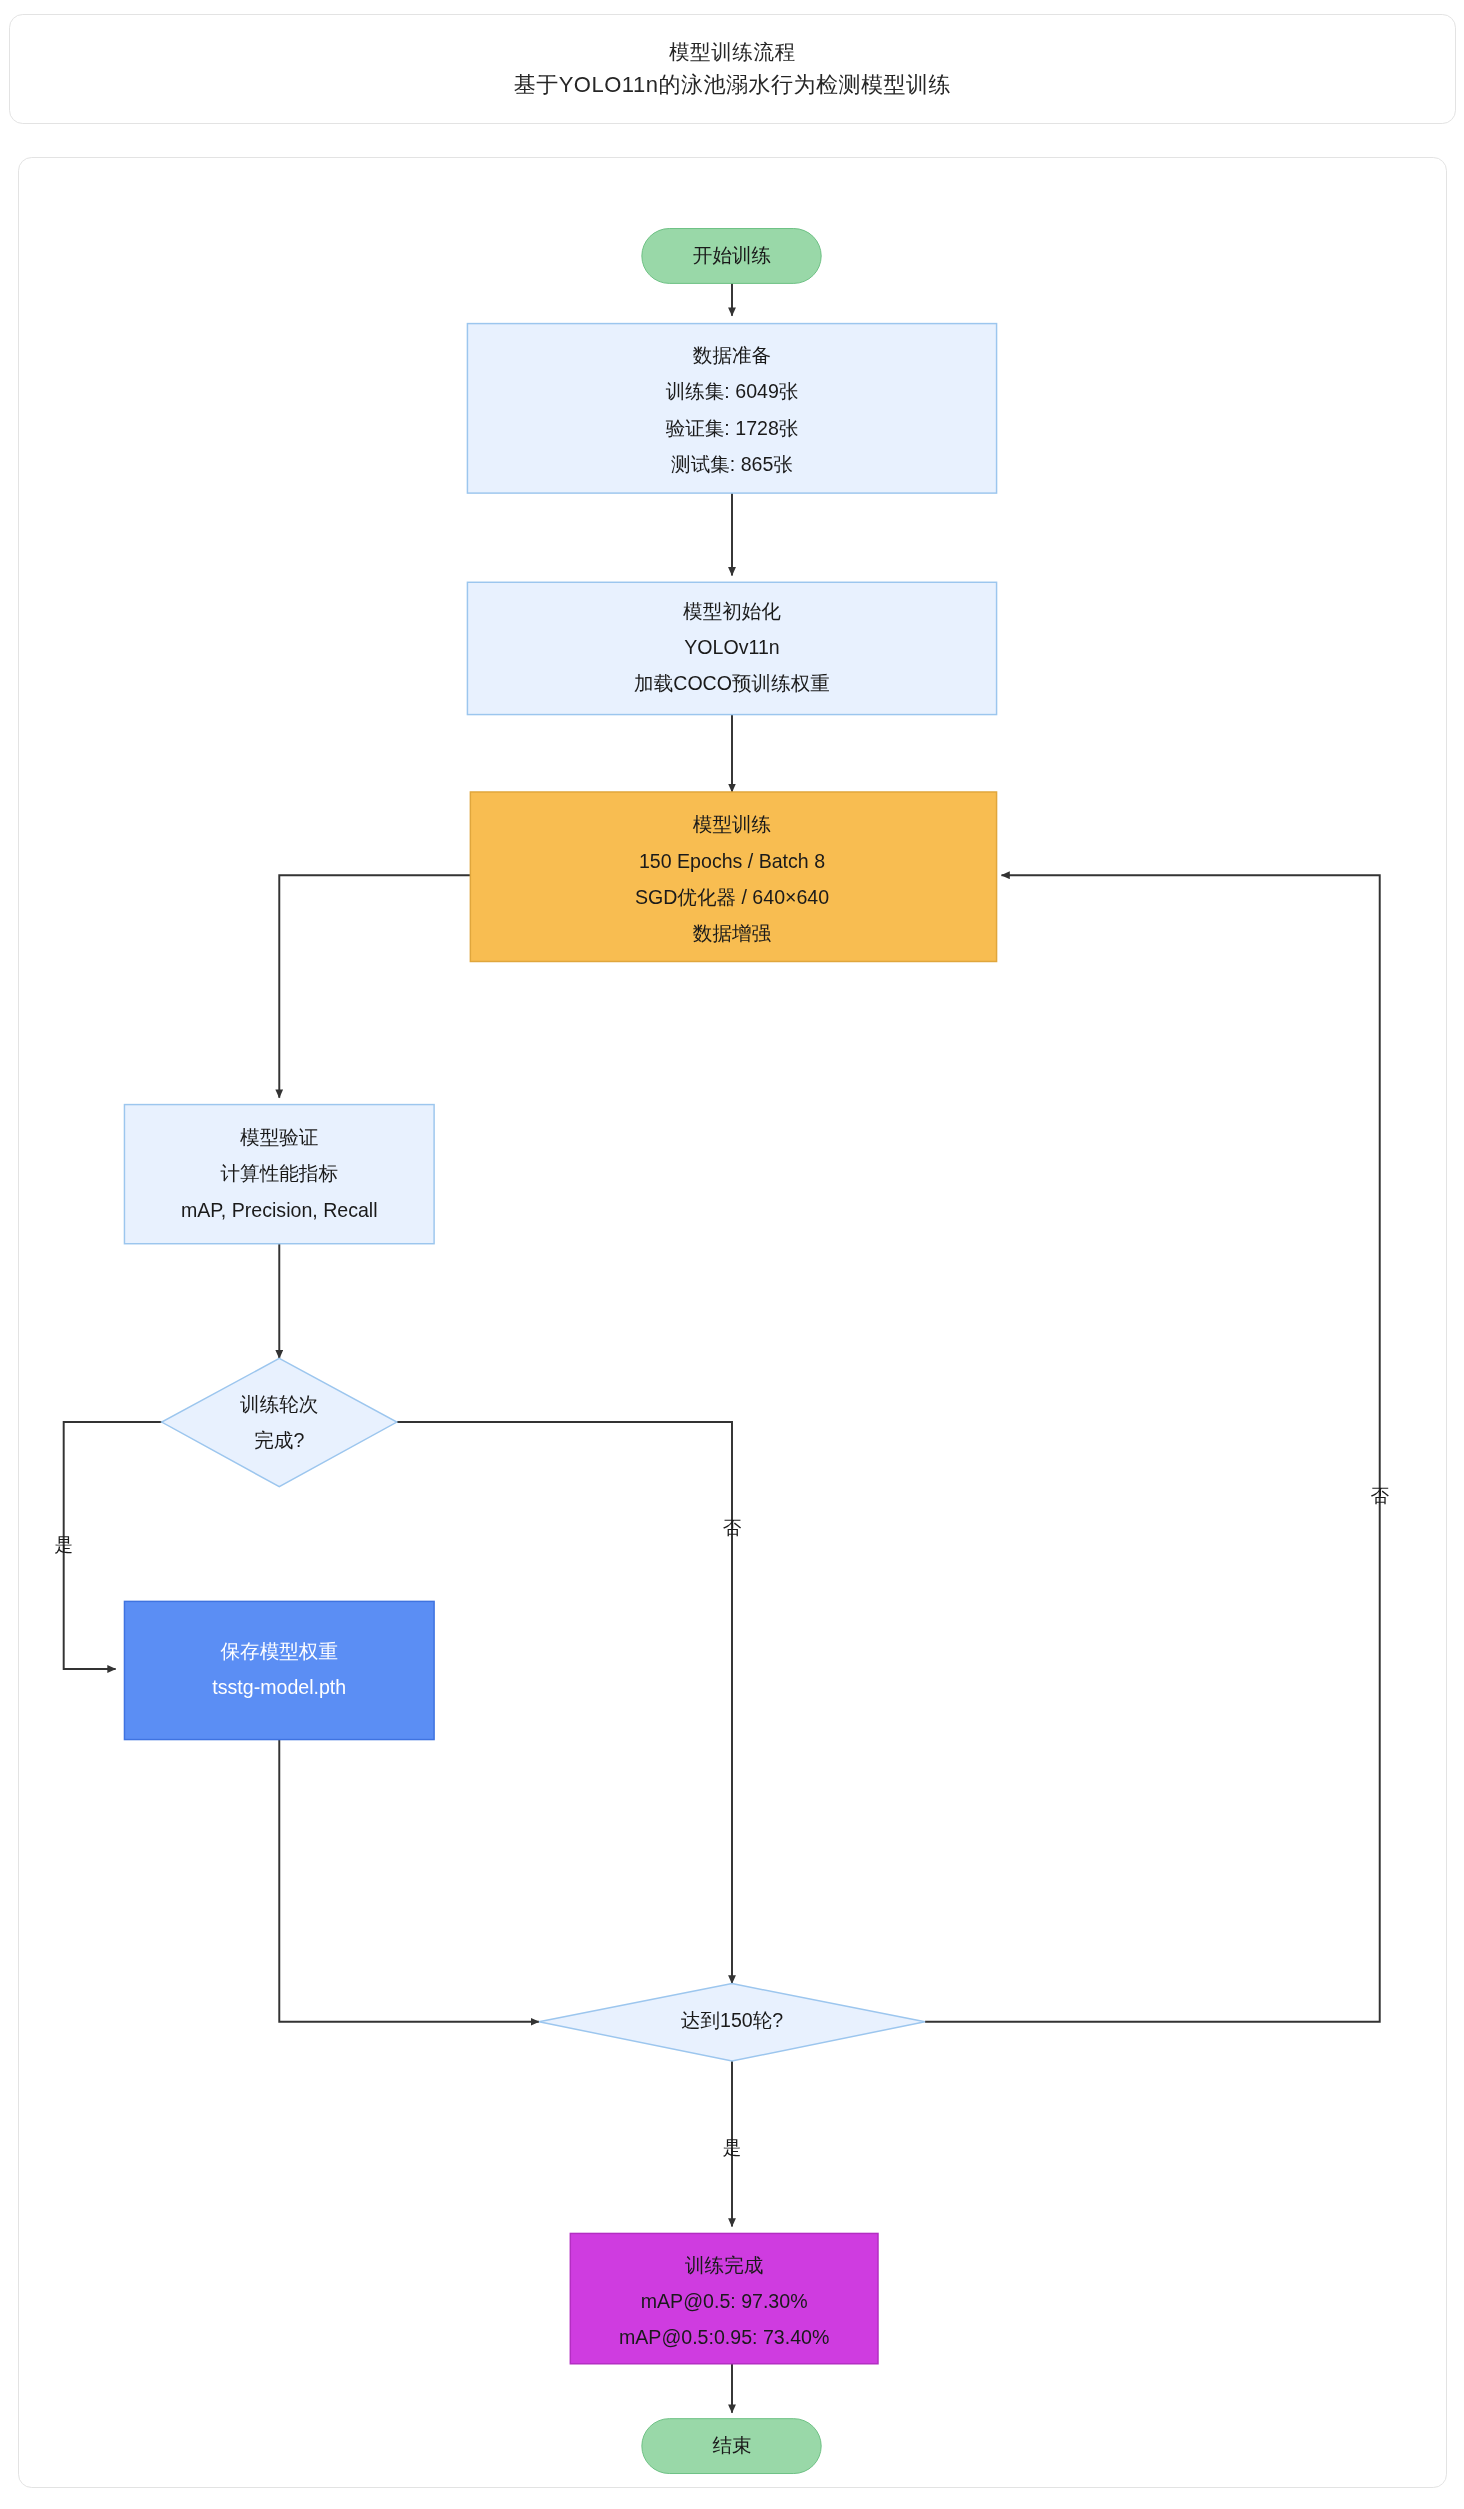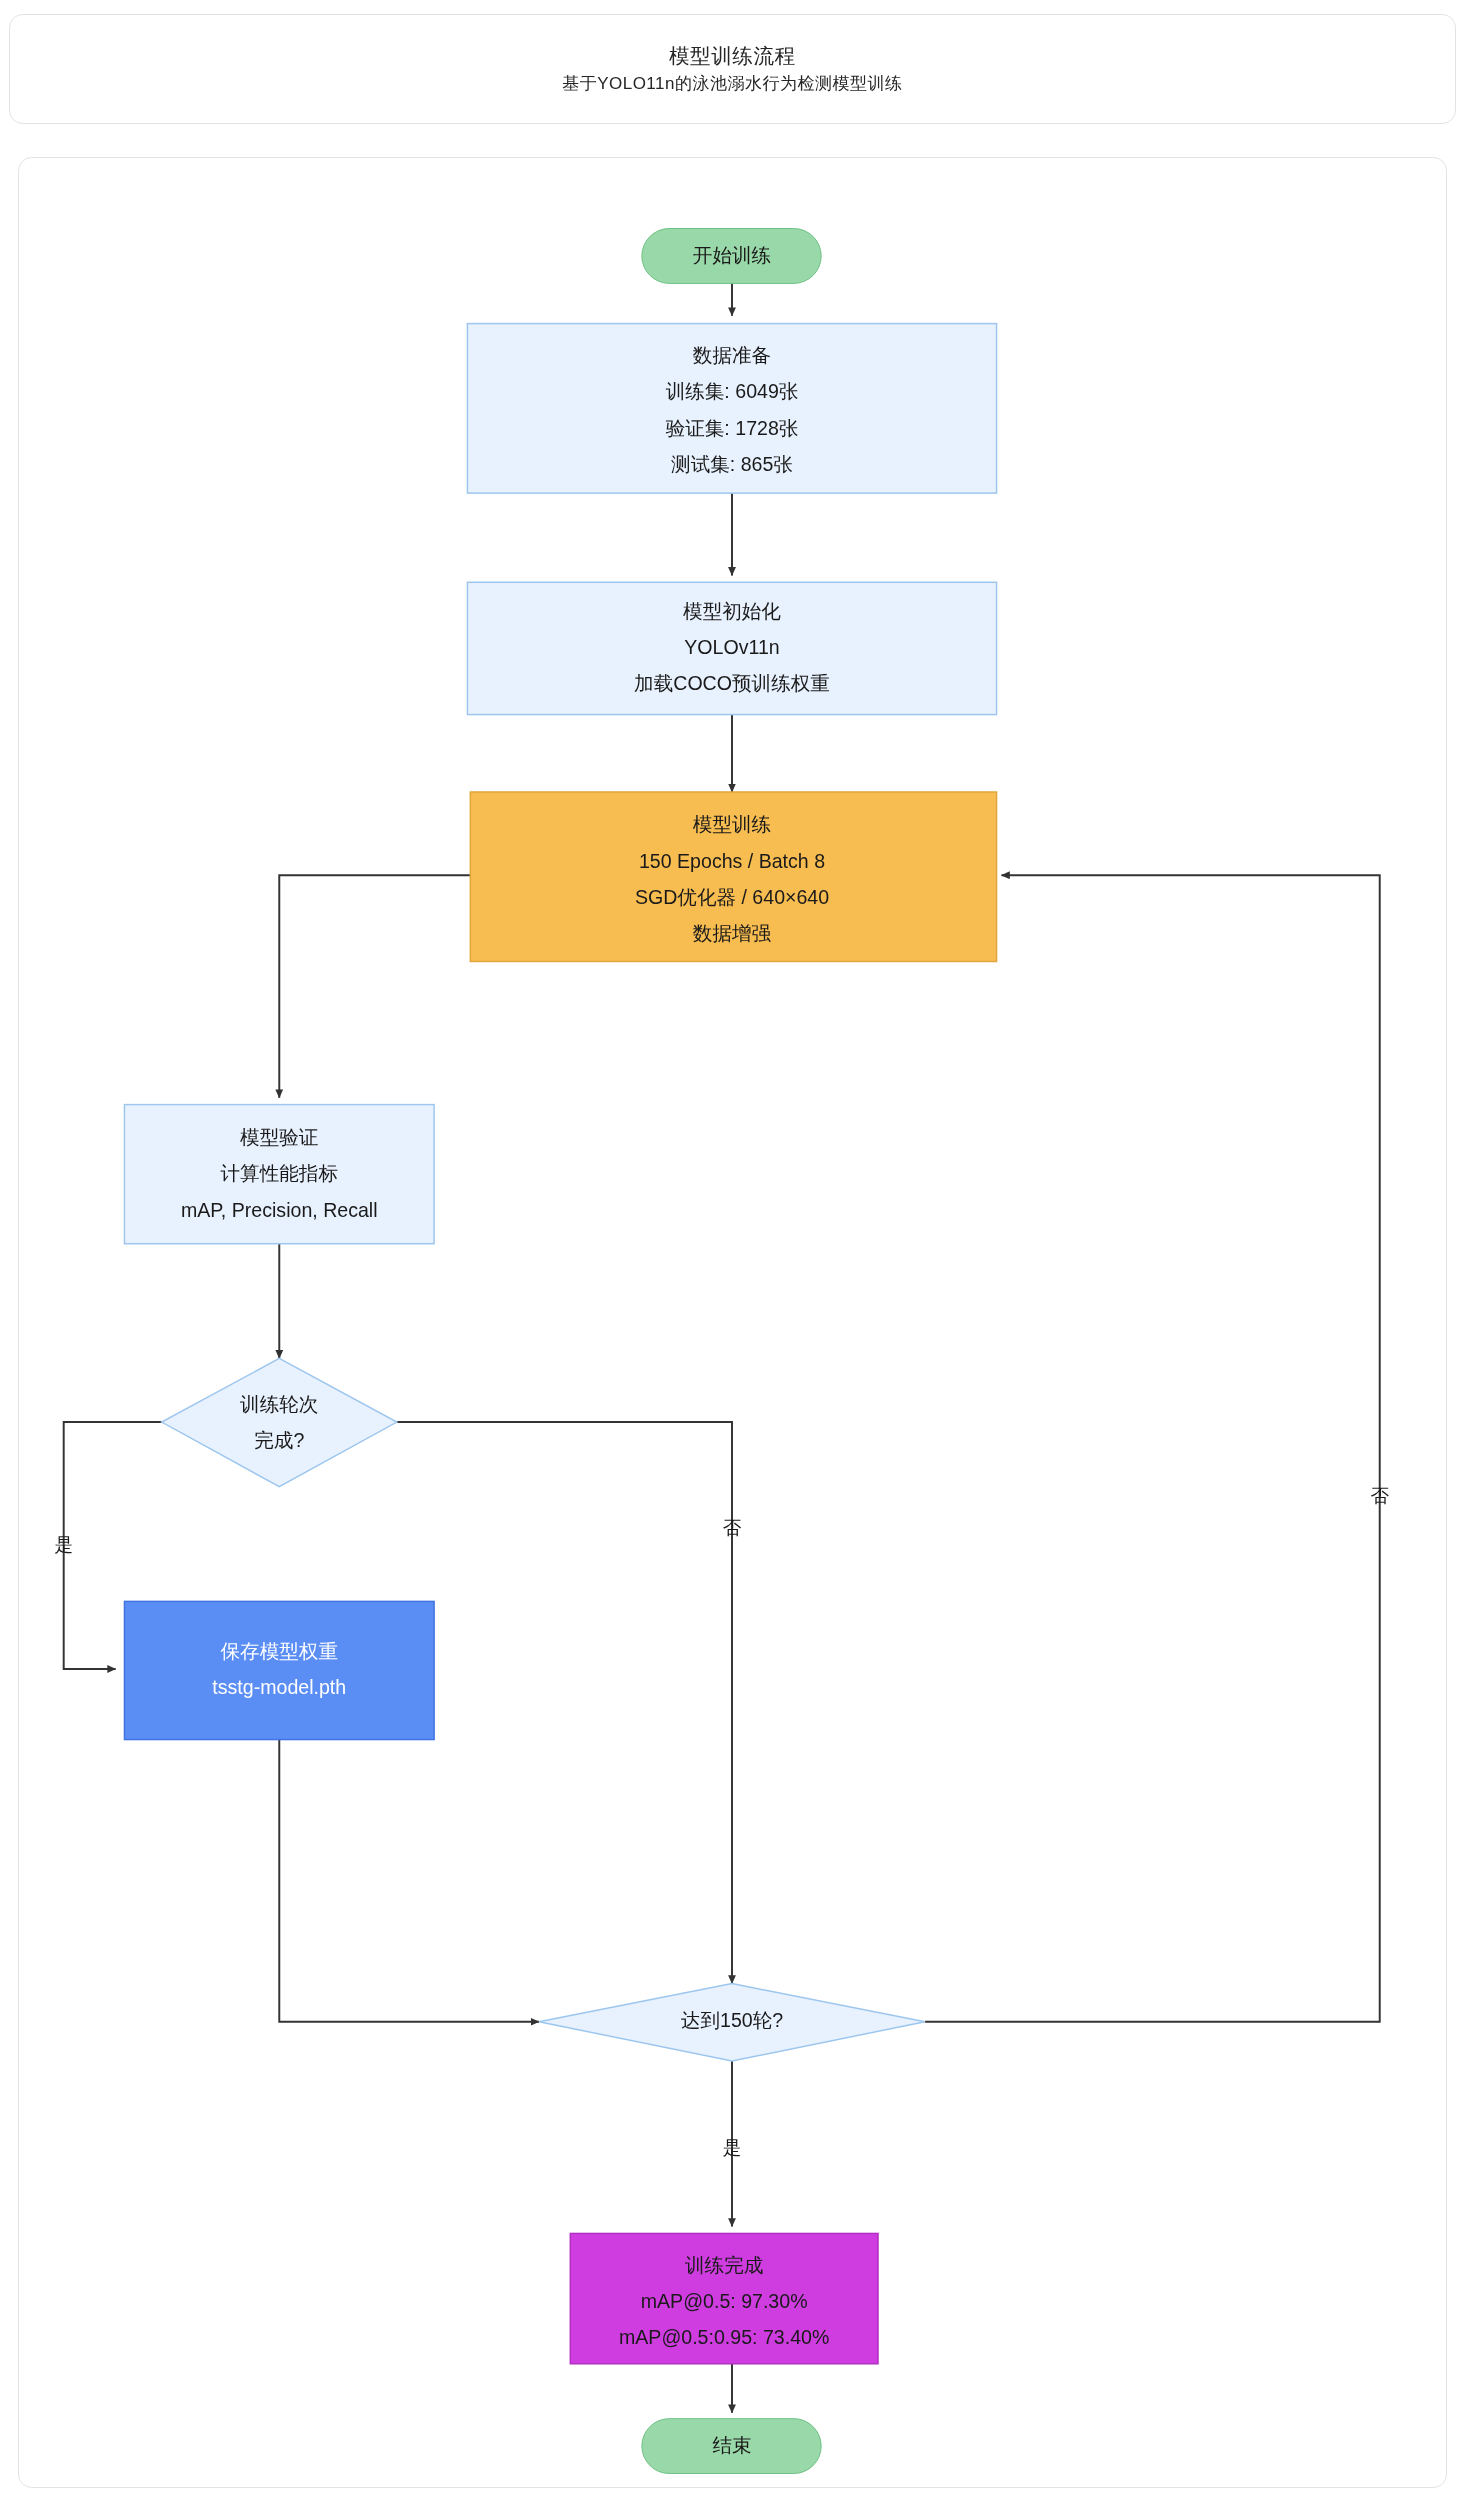--- a/index.html
+++ b/index.html
@@ -32,21 +32,21 @@
     align-items: center;
     justify-content: center;
   }
   #title-main {
     font-size: 20.6px;
     color: #262626;
     line-height: 1.55;
     letter-spacing: 0.5px;
   }
   #title-sub {
-    font-size: 17px;
+    font-size: 22px;
     color: #262626;
     line-height: 1.55;
     letter-spacing: 0.5px;
   }
   #chart-panel {
     left: 17.6px;
     top: 157px;
     width: 1429px;
     height: 2331px;
   }

